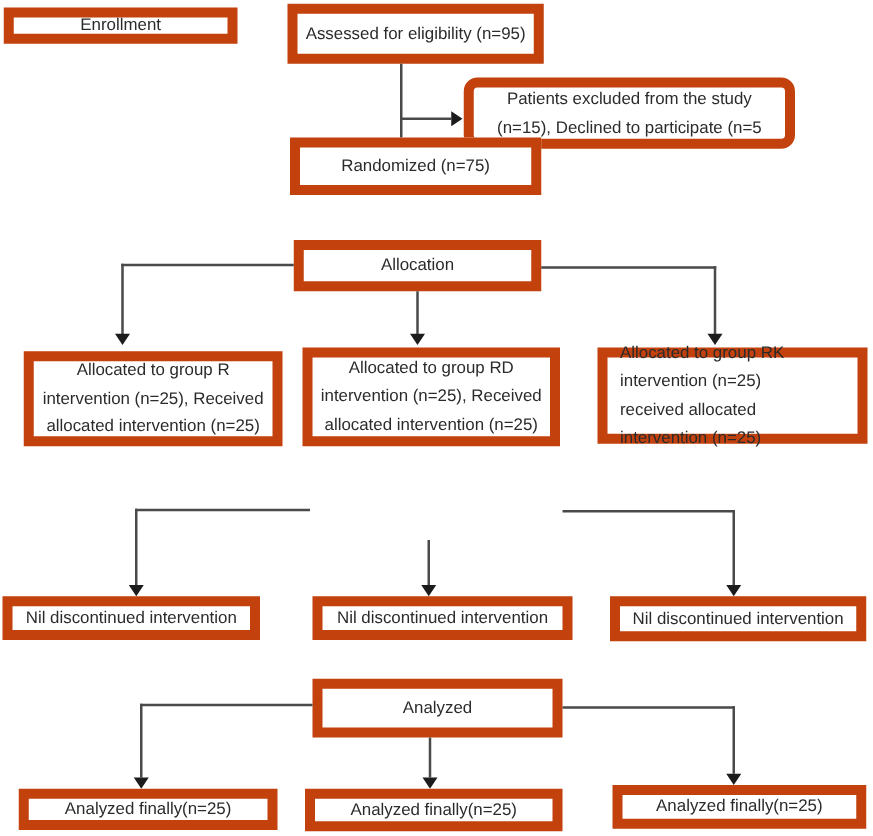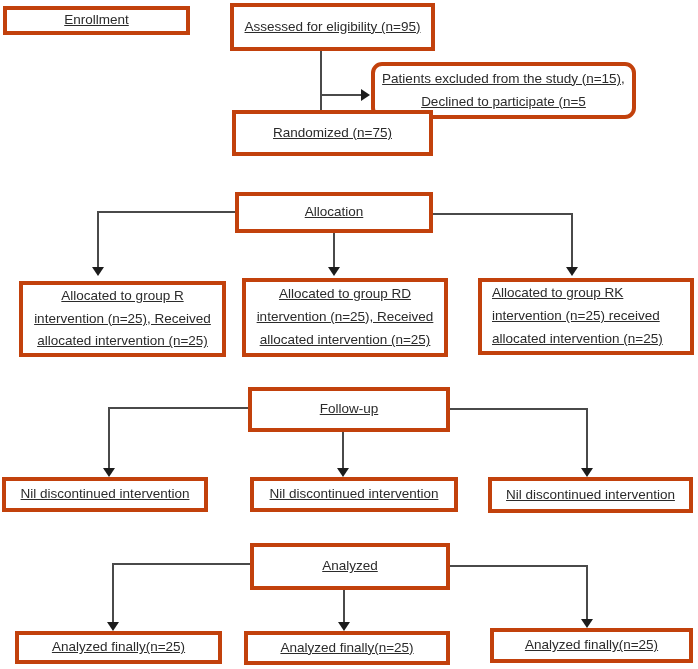--- a/index.html
+++ b/index.html
@@ -8,37 +8,36 @@
     width: 698px;
     height: 669px;
     background: #ffffff;
     font-family: "Liberation Sans", sans-serif;
     color: #2b2b2b;
     overflow: hidden;
   }
   .box {
     position: absolute;
     box-sizing: border-box;
-    border: 4px solid #c2410c;
+    border: 8px solid #c2410c;
     background: #ffffff;
     display: flex;
     align-items: center;
     justify-content: center;
     text-align: center;
     font-size: 13.5px;
     line-height: 1.7;
     padding: 2px 4px;
-    text-decoration: underline;
   }
   .box.nowrap { white-space: nowrap; }
   .box.align-left {
     justify-content: flex-start;
     text-align: left;
     padding-left: 10px;
-    padding-right: 12px;
+    padding-right: 24px;
   }
   .hline, .vline { position: absolute; background: #4a4a4a; }
   .hline { height: 2px; }
   .vline { width: 2px; }
   .arrow-down {
     position: absolute; width: 0; height: 0;
     border-left: 6px solid transparent;
     border-right: 6px solid transparent;
     border-top: 9px solid #1c1c1c;
   }
@@ -80,21 +79,20 @@
   <div class="hline" style="left:433px; top:213px; width:140px;"></div>
   <div class="vline" style="left:571px; top:213px; height:55px;"></div>
   <div class="arrow-down" style="left:566px; top:267px;"></div>
 
   <div class="box" style="left:19px; top:281px; width:207px; height:76px;">Allocated to group R intervention (n=25), Received allocated intervention (n=25)</div>
 
   <div class="box" style="left:242px; top:278px; width:206px; height:79px;">Allocated to group RD intervention (n=25), Received allocated intervention (n=25)</div>
 
   <div class="box align-left" style="left:478px; top:278px; width:216px; height:77px;">Allocated to group RK intervention (n=25) received allocated intervention (n=25)</div>
 
-  <div class="box nowrap" style="left:248px; top:387px; width:202px; height:45px;">Follow-up</div>
 
   <div class="hline" style="left:108px; top:407px; width:140px;"></div>
   <div class="vline" style="left:108px; top:407px; height:62px;"></div>
   <div class="arrow-down" style="left:103px; top:468px;"></div>
 
   <div class="vline" style="left:342px; top:432px; height:37px;"></div>
   <div class="arrow-down" style="left:337px; top:468px;"></div>
 
   <div class="hline" style="left:450px; top:408px; width:138px;"></div>
   <div class="vline" style="left:586px; top:408px; height:61px;"></div>

